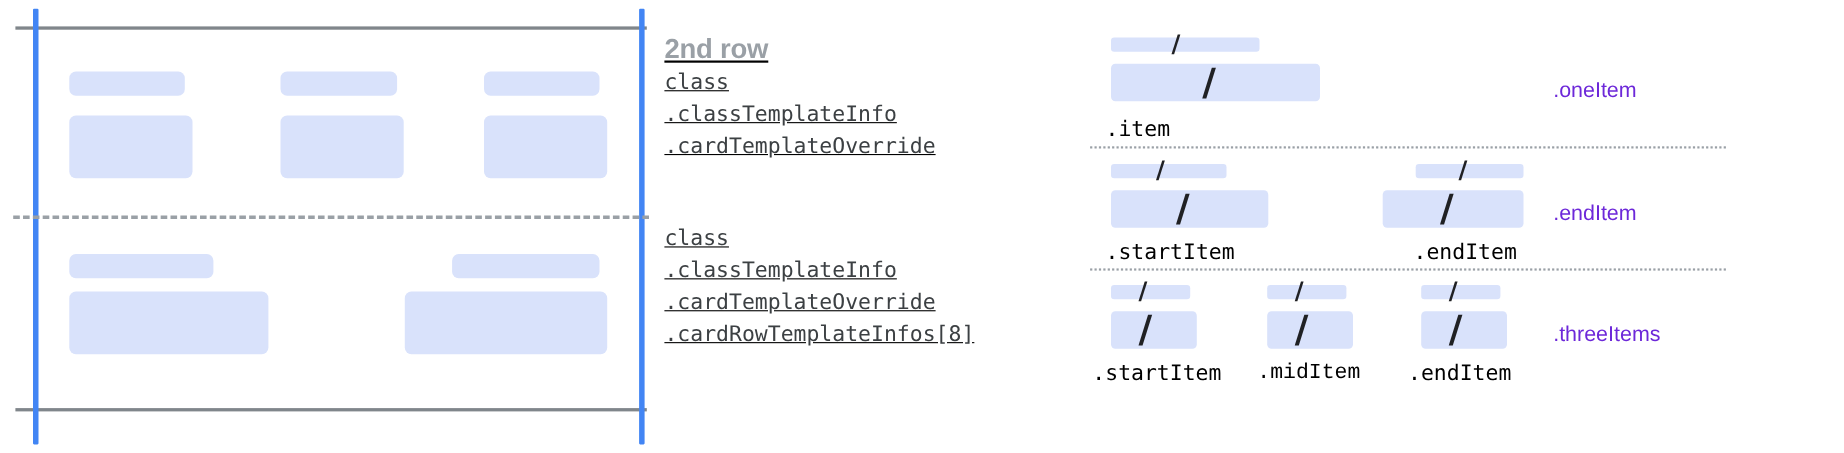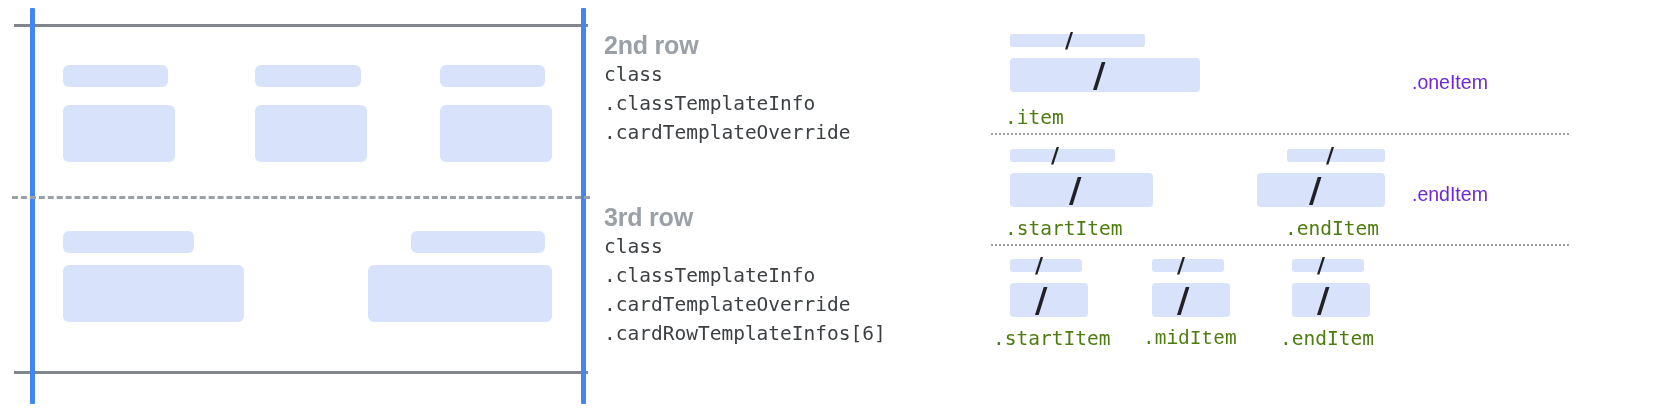--- a/index.html
+++ b/index.html
@@ -52,21 +52,21 @@
   #row-divider-1 { top: 196px; }
 
   
   .blk {
     position: absolute;
     background: #d9e2fb;
     border-radius: 6px;
   }
 
   
-  .text-group { position: absolute; left: 604px; }
+  .text-group { position: absolute; left: 604px; text-decoration: underline; }
   .row-title {
     font-family: "Liberation Sans", sans-serif;
     font-size: 25px;
     font-weight: bold;
     color: #9aa0a6;
     line-height: 30px;
     letter-spacing: -0.2px;
     white-space: pre;
   }
   .code-line {
@@ -101,21 +101,21 @@
     font-family: "DejaVu Sans", sans-serif;
     color: #202124;
     line-height: 1;
     white-space: pre;
     font-weight: bold;
   }
   .slot-label {
     position: absolute;
     font-family: "DejaVu Sans Mono", monospace;
     font-size: 19.5px;
-    color: #4d7c0f;
+    color: #000000;
     white-space: pre;
     line-height: 24px;
   }
   .group-label {
     position: absolute;
     font-family: Liberation Sans, sans-serif;
     font-size: 19.5px;
     color: #6d28d9;
     white-space: pre;
     line-height: 24px;
@@ -151,25 +151,24 @@
 </div>
 
 <div class="text-group" style="top:30px;">
   <div class="row-title">2nd row</div>
   <div class="code-line">class</div>
   <div class="code-line">.classTemplateInfo</div>
   <div class="code-line">.cardTemplateOverride</div>
 </div>
 
 <div class="text-group" style="top:202px;">
-  <div class="row-title">3rd row</div>
   <div class="code-line">class</div>
   <div class="code-line">.classTemplateInfo</div>
   <div class="code-line">.cardTemplateOverride</div>
-  <div class="code-line">.cardRowTemplateInfos[6]</div>
+  <div class="code-line">.cardRowTemplateInfos[8]</div>
 </div>
 
 <div id="right-panel">
 
   <div class="slot slot-top" style="left:30px; top:34px; width:135px; height:13px;"></div>
   <div class="slash" style="left:85px; top:30px; font-size:22px;">/</div>
 
   <div class="slot" style="left:30px; top:58px; width:190px; height:34px;"></div>
   <div class="slash" style="left:113px; top:58px; font-size:34px;">/</div>
 
@@ -205,13 +204,14 @@
   <div class="slot" style="left:172px; top:283px; width:78px; height:34px;"></div>
   <div class="slash" style="left:197px; top:283px; font-size:34px;">/</div>
   <div class="slot-label" style="left:163px; top:327px;font-family:Liberation Mono, monospace;">.midItem</div>
 
   <div class="slot slot-top" style="left:312px; top:259px; width:72px; height:13px;"></div>
   <div class="slash" style="left:337px; top:255px; font-size:22px;">/</div>
   <div class="slot" style="left:312px; top:283px; width:78px; height:34px;"></div>
   <div class="slash" style="left:337px; top:283px; font-size:34px;">/</div>
   <div class="slot-label" style="left:300px; top:327px;">.endItem</div>
 
+  <div class="group-label" style="left:432px; top:292px;">.threeItems</div>
 </div>
 
 </body></html>

